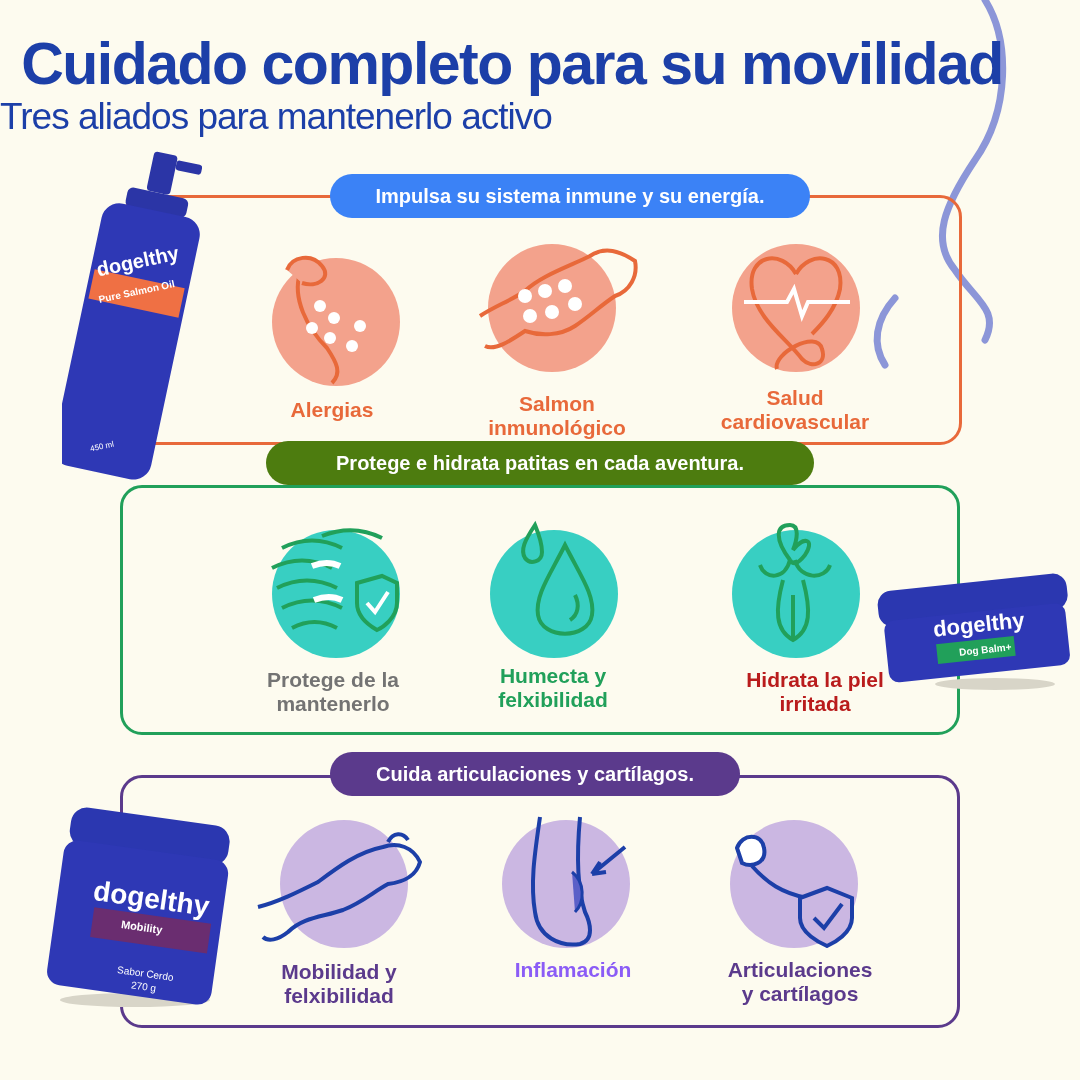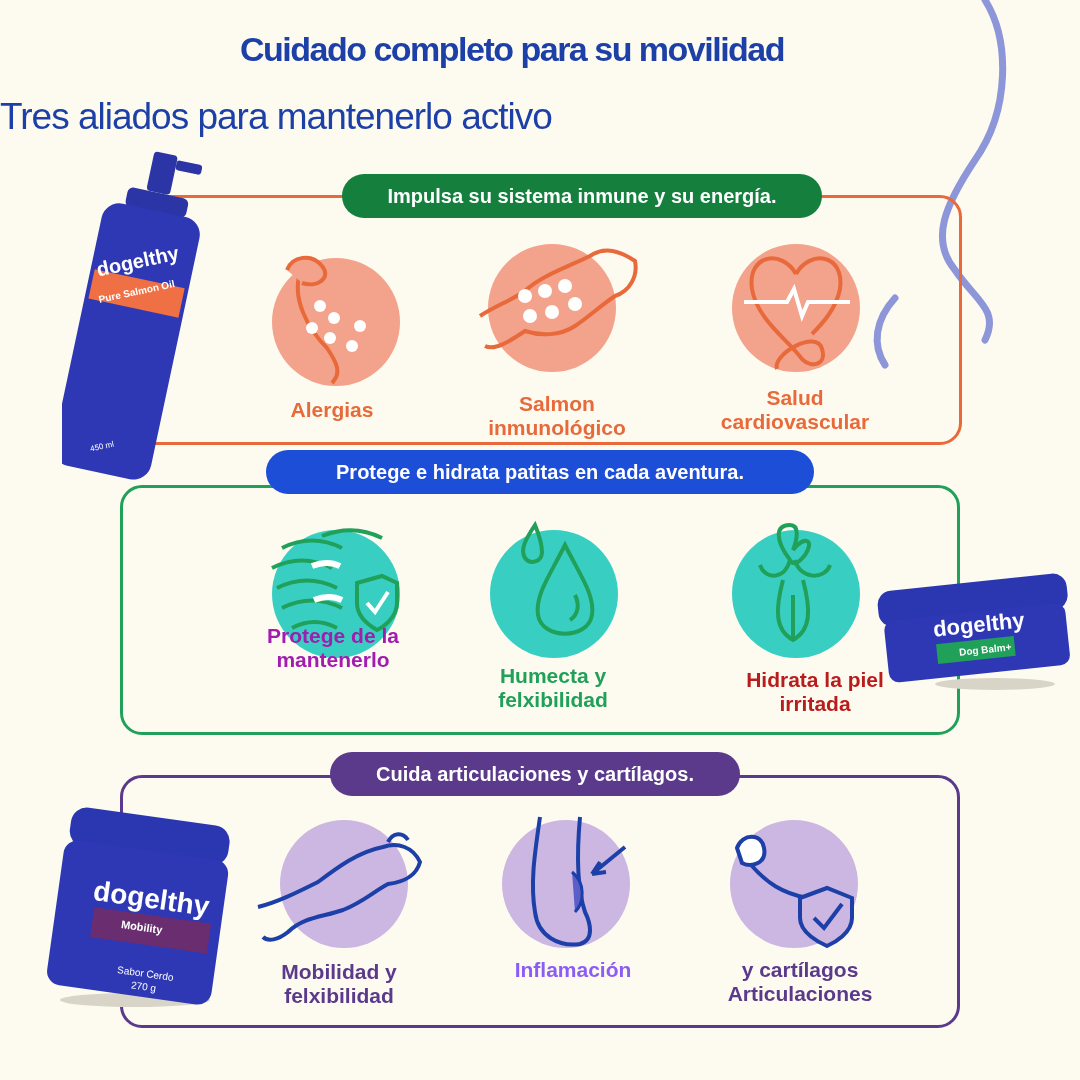--- a/index.html
+++ b/index.html
@@ -1,18 +1,18 @@
 <!DOCTYPE html>
 <html><head>
 <meta charset="utf-8">
 <style>
   *{box-sizing:border-box;margin:0;padding:0}
   html,body{width:1080px;height:1080px;overflow:hidden;background:#fdfbef}
   body{position:relative;font-family:"Liberation Sans",sans-serif}
-  .title{position:absolute;left:0;top:30px;width:1024px;text-align:center;font-weight:700;font-size:34px;color:#1c3fa8;letter-spacing:-1.5px}
+  .title{position:absolute;left:0;top:30px;width:1024px;text-align:center;font-weight:700;font-size:59px;color:#1c3fa8;letter-spacing:-1.5px}
   .subtitle{position:absolute;left:0;top:96px;width:1024px;font-size:37px;color:#1c3fa8;letter-spacing:-1px}
   .deco{position:absolute;left:0;top:0}
   .panel{position:absolute;border:3px solid;border-radius:22px;background:transparent}
   .pill{position:absolute;height:44px;border-radius:22px;color:#fff;font-weight:700;font-size:20px;display:flex;align-items:center;justify-content:center;white-space:nowrap}
   .circle{position:absolute;width:128px;height:128px;border-radius:50%}
   .label{position:absolute;width:190px;text-align:center;font-weight:700;font-size:21px;line-height:24px}
   .icon{position:absolute}
   .prod{position:absolute}
 </style>
 </head>
@@ -20,21 +20,21 @@
 
 <svg class="deco" width="1080" height="1080" viewBox="0 0 1080 1080">
   <path d="M985 0 C1010 40 1010 110 975 160 C945 205 930 240 955 270 C975 300 1000 310 985 340" fill="none" stroke="#8c96d8" stroke-width="7" stroke-linecap="round"></path>
   <path d="M895 298 C875 320 872 345 885 365" fill="none" stroke="#8c96d8" stroke-width="7" stroke-linecap="round"></path>
 </svg>
 
 <div class="title">Cuidado completo para su movilidad</div>
 <div class="subtitle">Tres aliados para mantenerlo activo</div>
 
 <div class="panel" style="left:122px;top:195px;width:840px;height:250px;border-color:#e8693a"></div>
-<div class="pill" style="left:342px;top:174px;width:480px;background:#15803d">Impulsa su sistema inmune y su energía.</div>
+<div class="pill" style="left:330px;top:174px;width:480px;background:#3b82f6">Impulsa su sistema inmune y su energía.</div>
 
 <div class="circle" style="left:272px;top:258px;background:#f3a28c"></div>
 <svg class="icon" style="left:272px;top:248px" width="130" height="140" viewBox="0 0 130 140">
   <path d="M28 25 C20 50 35 80 55 100 C65 115 70 125 60 135" fill="none" stroke="#e8693a" stroke-width="4"></path>
   <path d="M15 22 C20 8 40 5 50 18 C60 30 45 40 30 35" fill="#f3a28c" stroke="#e8693a" stroke-width="4"></path>
   <circle cx="48" cy="58" r="6" fill="#fff"></circle>
     <circle cx="62" cy="70" r="6" fill="#fff"></circle>
     <circle cx="40" cy="80" r="6" fill="#fff"></circle>
   <circle cx="58" cy="90" r="6" fill="#fff"></circle>
     <circle cx="80" cy="98" r="6" fill="#fff"></circle>
@@ -79,30 +79,30 @@
       <rect x="20" y="58" width="100" height="268" rx="18" fill="#2e38b5"></rect>
       <rect x="24" y="128" width="92" height="30" fill="#ef7044"></rect>
     </g>
   </svg>
   <div style="position:absolute;left:34px;top:100px;color:#fff;font-size:20px;font-weight:700;transform:rotate(-12deg)">dogelthy</div>
   <div style="position:absolute;left:36px;top:136px;color:#fff;font-size:10px;font-weight:700;transform:rotate(-12deg)">Pure Salmon Oil</div>
   <div style="position:absolute;left:28px;top:292px;color:#fff;font-size:8px;transform:rotate(-12deg)">450 ml</div>
 </div>
 
 <div class="panel" style="left:120px;top:485px;width:840px;height:250px;border-color:#21a05a"></div>
-<div class="pill" style="left:266px;top:450px;width:548px;background:#1d4ed8">Protege e hidrata patitas en cada aventura.</div>
+<div class="pill" style="left:266px;top:441px;width:548px;background:#4d7c0f">Protege e hidrata patitas en cada aventura.</div>
 
 <div class="circle" style="left:272px;top:530px;background:#38cfc2"></div>
 <svg class="icon" style="left:262px;top:528px" width="140" height="110" viewBox="0 0 140 110">
   <path d="M20 20 C40 10 60 10 80 20 M10 40 C30 30 50 30 70 40 M15 60 C35 50 55 50 75 60 M20 80 C40 70 60 70 80 80 M30 100 C45 92 60 92 75 100 M60 8 C80 0 100 0 120 10" fill="none" stroke="#21a05a" stroke-width="4"></path>
   <path d="M50 38 C60 34 70 34 78 38 M52 72 C62 68 72 68 80 72" stroke="#fff" stroke-width="6" fill="none"></path>
   <path d="M95 55 L120 48 L135 55 L135 75 C135 90 120 100 115 102 C108 98 95 90 95 75 Z" fill="#38cfc2" stroke="#21a05a" stroke-width="4"></path>
   <path d="M105 75 L113 84 L126 64" stroke="#fff" stroke-width="4" fill="none"></path>
 </svg>
-<div class="label" style="left:238px;top:624px;color:#a21caf">
+<div class="label" style="left:238px;top:668px;color:#737373">
   <div>Protege de la</div>
   <div>mantenerlo</div>
 </div>
 
 <div class="circle" style="left:490px;top:530px;background:#38cfc2"></div>
 <svg class="icon" style="left:500px;top:520px" width="110" height="130" viewBox="0 0 110 130">
   <path d="M35 5 C25 20 20 30 25 38 C30 45 42 42 42 32 C42 22 35 5 35 5 Z" fill="none" stroke="#21a05a" stroke-width="4"></path>
   <path d="M65 25 C50 55 35 75 38 95 C42 120 88 120 92 95 C95 75 80 55 65 25 Z" fill="none" stroke="#21a05a" stroke-width="4"></path>
   <path d="M75 75 C80 85 78 95 70 100" fill="none" stroke="#21a05a" stroke-width="4"></path>
 </svg>
@@ -160,22 +160,22 @@
 </div>
 
 <div class="circle" style="left:730px;top:820px;background:#cbb7e2"></div>
 <svg class="icon" style="left:722px;top:828px" width="140" height="120" viewBox="0 0 140 120">
   <path d="M15 20 C20 5 40 5 42 20 C45 35 30 40 20 35 Z" fill="#fff" stroke="#1c3fa8" stroke-width="4"></path>
   <path d="M30 38 C45 55 60 65 85 70" fill="none" stroke="#1c3fa8" stroke-width="4"></path>
   <path d="M78 70 L105 60 L130 70 L130 90 C130 105 112 115 105 118 C98 115 78 105 78 90 Z" fill="#cbb7e2" stroke="#1c3fa8" stroke-width="4"></path>
   <path d="M92 90 L102 100 L120 76" stroke="#1c3fa8" stroke-width="4" fill="none"></path>
 </svg>
 <div class="label" style="left:700px;top:958px;color:#5b3a8c;width:200px">
+  <div>Articulaciones</div>
   <div>y cartílagos</div>
-  <div>Articulaciones</div>
 </div>
 
 <div class="prod" style="left:35px;top:805px;width:195px;height:205px">
   <svg width="195" height="205" viewBox="0 0 195 205">
     <ellipse cx="100" cy="195" rx="75" ry="7" fill="#d8d5c8"></ellipse>
     <g transform="rotate(8 100 100)">
       <rect x="25" y="10" width="160" height="40" rx="16" fill="#2b37b0"></rect>
       <rect x="22" y="44" width="166" height="146" rx="14" fill="#2e38b5"></rect>
       <rect x="60" y="108" width="118" height="30" fill="#6a2d70"></rect>
     </g>

